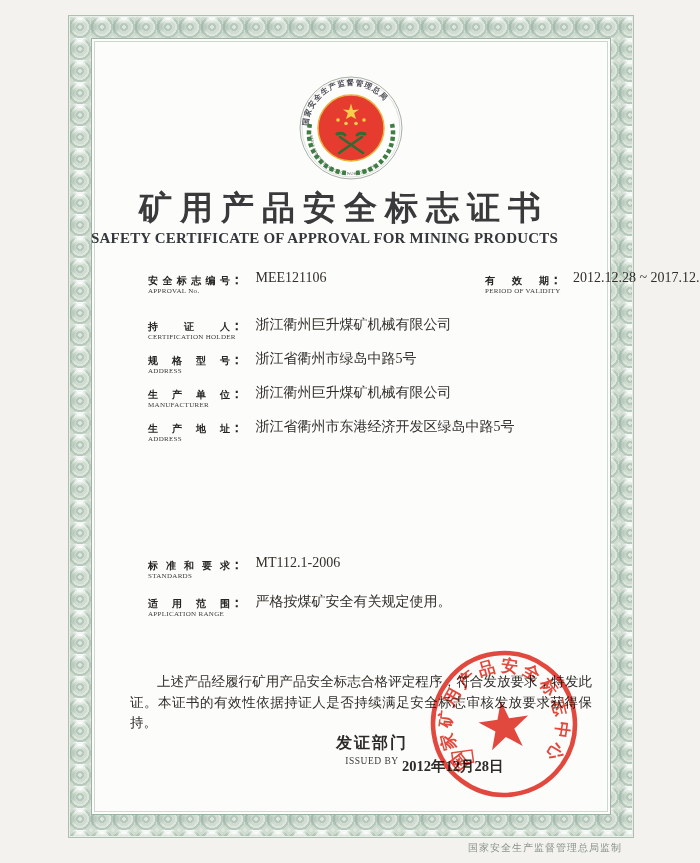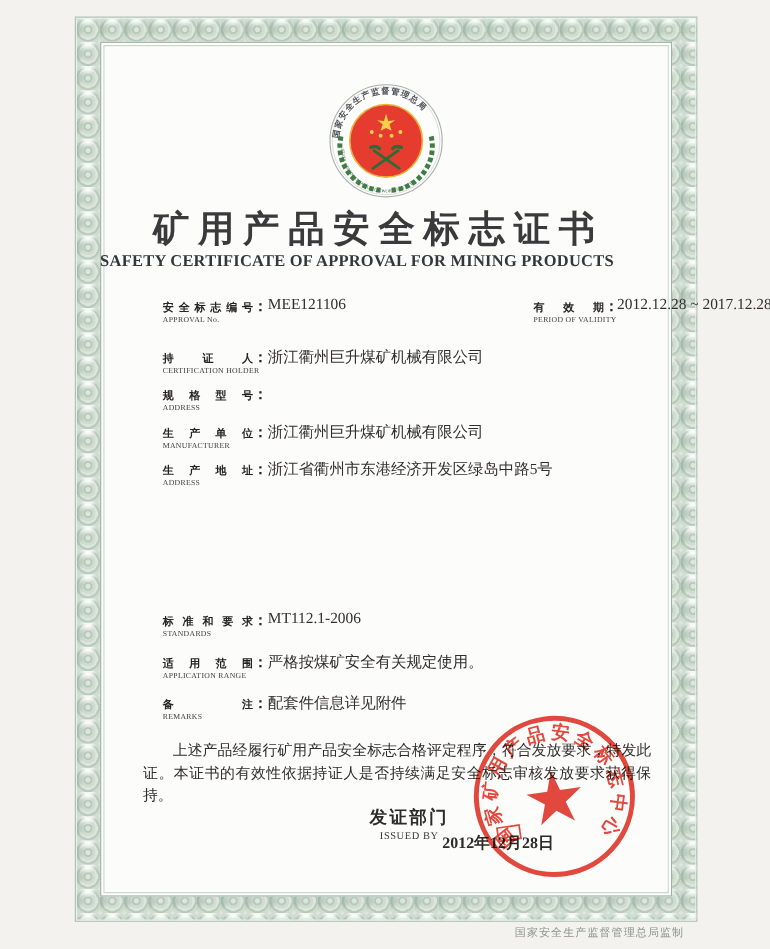--- a/index.html
+++ b/index.html
@@ -46,21 +46,21 @@
   .lbl{position:relative;flex:0 0 auto;}
   .zh{
     display:inline-block;width:82px;font-size:10px;font-weight:bold;color:#262522;
     text-align:justify;text-align-last:justify;
   }
   .colon{font-size:13.5px;font-weight:bold;color:#262522;}
   .en{
     position:absolute;left:0;top:17px;font-size:7px;color:#3c3b38;
     letter-spacing:0.3px;white-space:nowrap;font-family:"Liberation Serif", serif;
   }
-  .val{font-size:14px;color:#322f2b;margin-left:0;}
+  .val{font-size:14px;color:#322f2b;margin-left:12px;}
   .vgroup{position:absolute;left:337px;top:0;display:flex;align-items:flex-start;}
   .vgroup .zh{width:64px;}
   
   .statement{
     position:absolute;left:130px;top:672px;width:462px;
     font-size:13.5px;line-height:20.5px;color:#2f2d29;
     text-indent:2em;text-align:justify;z-index:1;
   }
   
   .issued{position:absolute;left:322px;top:721px;width:100px;text-align:center;margin-top:12px;}
@@ -130,20 +130,21 @@
   </div>
 
   <div class="row" style="top:316px">
     <div class="lbl"><span class="zh">持证人</span><span class="colon">：</span>
       <div class="en">CERTIFICATION HOLDER</div></div>
     <div class="val">浙江衢州巨升煤矿机械有限公司</div>
   </div>
   <div class="row" style="top:350px">
     <div class="lbl"><span class="zh">规格型号</span><span class="colon">：</span>
       <div class="en">ADDRESS</div></div>
+    <div class="val">浙江省衢州市绿岛中路5号</div>
   </div>
   <div class="row" style="top:384px">
     <div class="lbl"><span class="zh">生产单位</span><span class="colon">：</span>
       <div class="en">MANUFACTURER</div></div>
     <div class="val">浙江衢州巨升煤矿机械有限公司</div>
   </div>
   <div class="row" style="top:418px">
     <div class="lbl"><span class="zh">生产地址</span><span class="colon">：</span>
       <div class="en">ADDRESS</div></div>
     <div class="val">浙江省衢州市东港经济开发区绿岛中路5号</div>
@@ -151,25 +152,20 @@
 
   <div class="row" style="top:555px">
     <div class="lbl"><span class="zh">标准和要求</span><span class="colon">：</span>
       <div class="en">STANDARDS</div></div>
     <div class="val">MT112.1-2006</div>
   </div>
   <div class="row" style="top:593px">
     <div class="lbl"><span class="zh">适用范围</span><span class="colon">：</span>
       <div class="en">APPLICATION RANGE</div></div>
     <div class="val">严格按煤矿安全有关规定使用。</div>
-  </div>
-  <div class="row" style="top:631px">
-    <div class="lbl"><span class="zh">备注</span><span class="colon">：</span>
-      <div class="en">REMARKS</div></div>
-    <div class="val">配套件信息详见附件</div>
   </div>
 
   <div class="statement">上述产品经履行矿用产品安全标志合格评定程序，符合发放要求，特发此证。本证书的有效性依据持证人是否持续满足安全标志审核发放要求获得保持。</div>
 
   <div class="issued">
     <div class="zh-big">发证部门</div>
     <div class="en-small">ISSUED BY</div>
   </div>
   <div class="issue-date">2012年12月28日</div>
 

